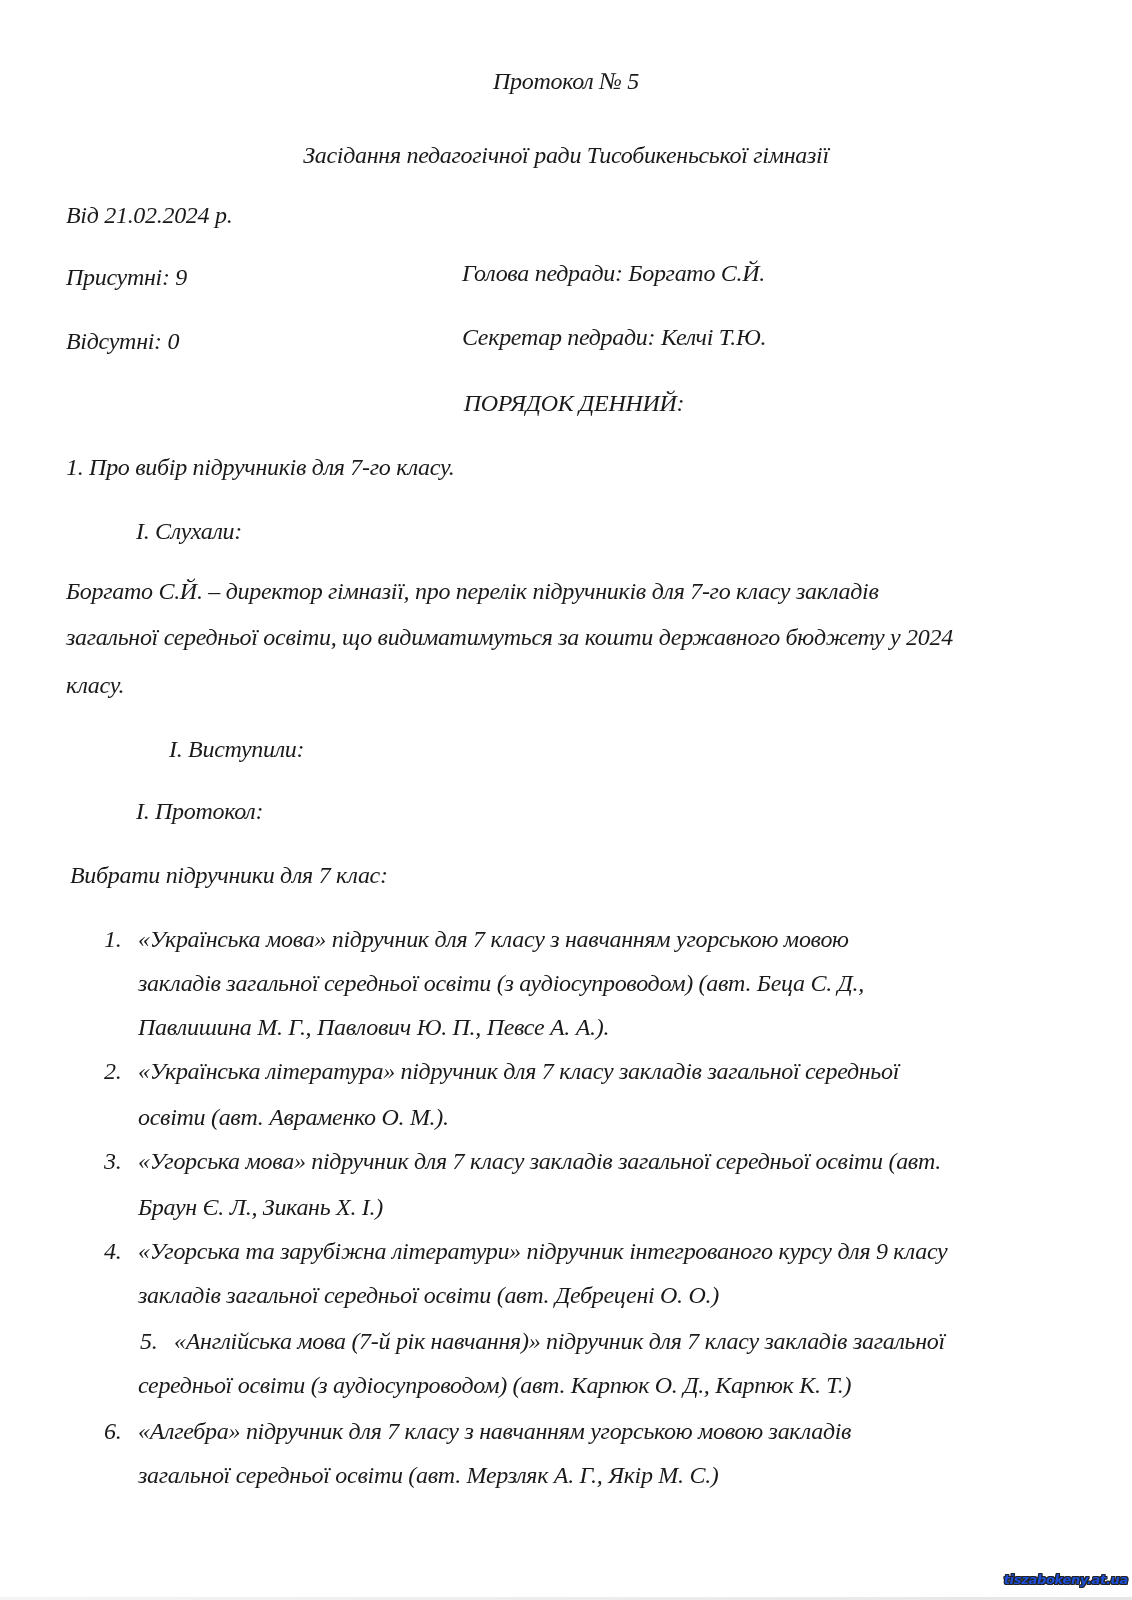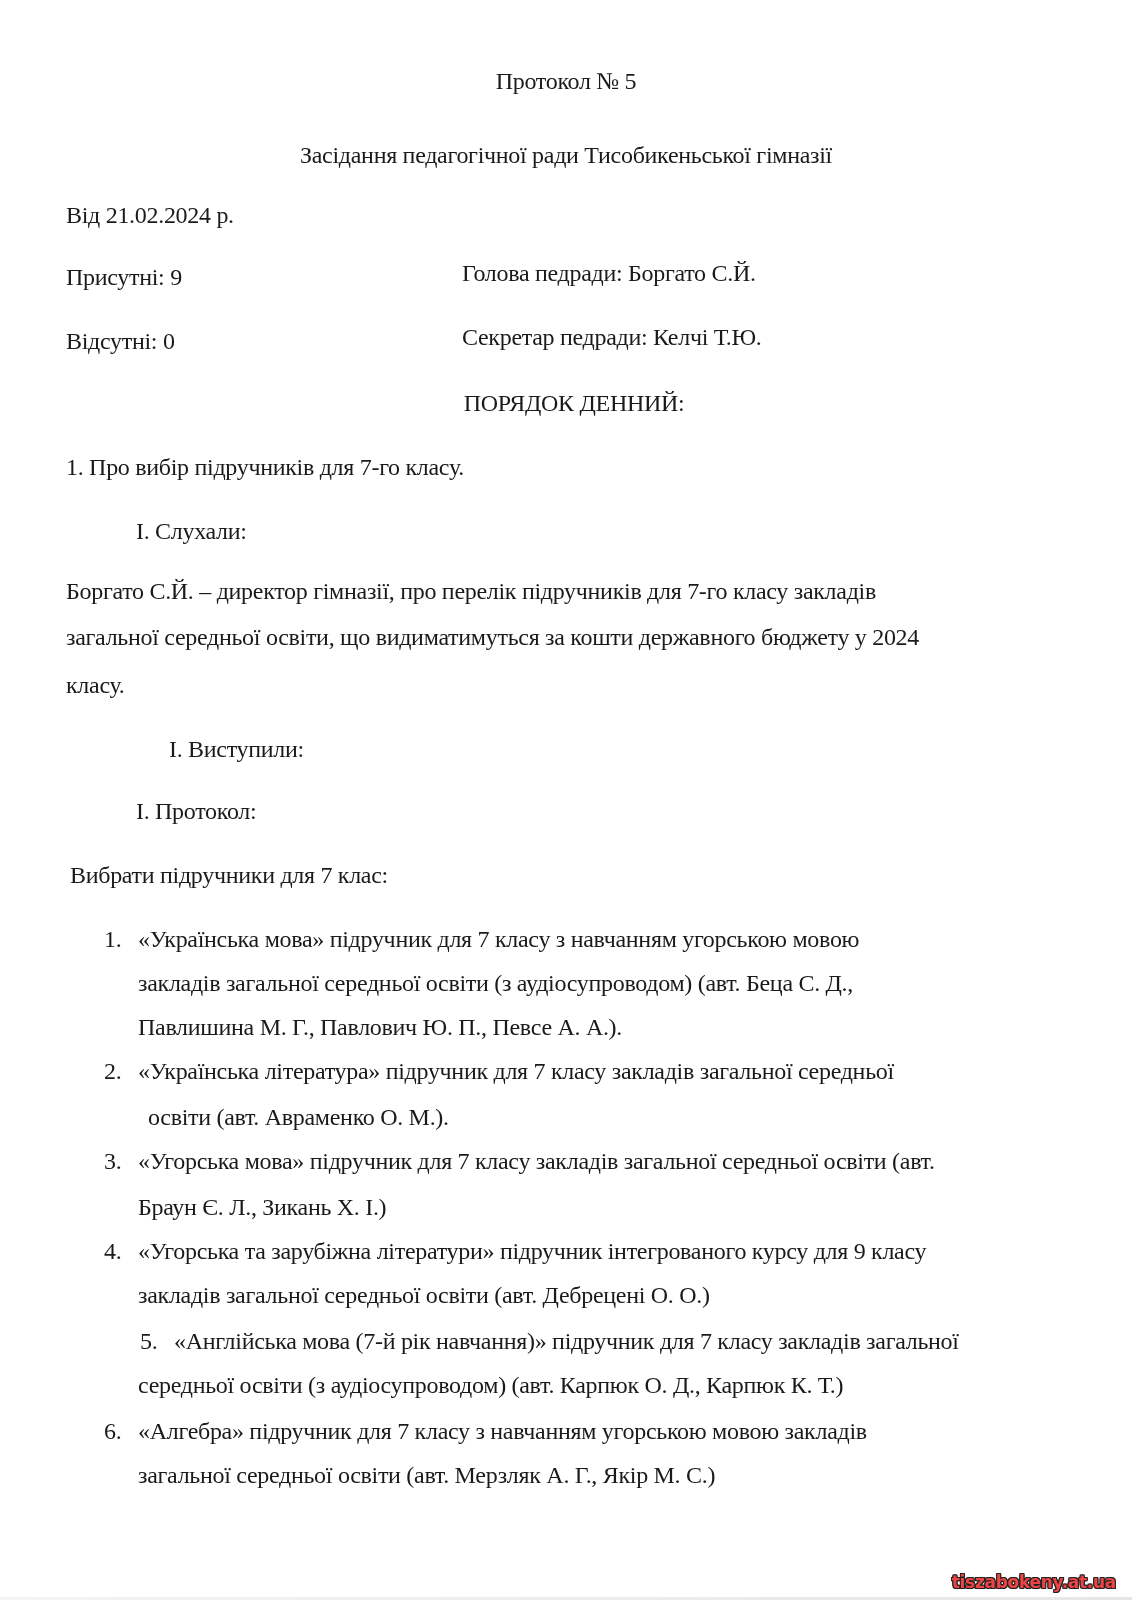--- a/index.html
+++ b/index.html
@@ -13,42 +13,43 @@
       position: relative;
       overflow: hidden;
       font-family: "Liberation Serif", "DejaVu Serif", serif;
       color: #1a1a1a;
     }
     .page {
       position: absolute;
       left: 0; top: 0;
       width: 1132px;
       height: 1600px;
+      font-style: italic;
     }
     .line {
       position: absolute;
       font-size: 24px;
       line-height: 30px;
       white-space: nowrap;
       letter-spacing: -0.3px;
       transform-origin: left top;
     }
     .center {
       left: 0;
       width: 1132px;
       text-align: center;
     }
     .watermark {
       position: absolute;
-      right: 16px;
+      right: 4px;
       top: 1572px;
       font-family: "DejaVu Sans", sans-serif;
       font-weight: bold;
-      font-size: 17px;
-      color: #ef4444;
+      font-size: 13px;
+      color: #1d4ed8;
       letter-spacing: -0.3px;
       text-shadow:
         -1px -1px 0 #222, 1px -1px 0 #222,
         -1px 1px 0 #222, 1px 1px 0 #222,
         0 1px 0 #222, 0 -1px 0 #222,
         1px 0 0 #222, -1px 0 0 #222;
     }
     .bottom-edge {
       position: absolute;
       left: 0; right: 0;
@@ -94,21 +95,21 @@
 
   <div class="line" style="left:104px; top:924px;">
     <span class="num">1.</span><span>«Українська мова» підручник для 7 класу з навчанням угорською мовою</span>
   </div>
   <div class="line" style="left:138px; top:968px;">закладів загальної середньої освіти (з аудіосупроводом) (авт. Беца С. Д.,</div>
   <div class="line" style="left:138px; top:1012px;">Павлишина М. Г., Павлович Ю. П., Певсе А. А.).</div>
 
   <div class="line" style="left:104px; top:1056px;">
     <span class="num">2.</span><span>«Українська література» підручник для 7 класу закладів загальної середньої</span>
   </div>
-  <div class="line" style="left:148px; top:1102px;">освіти (авт. Авраменко О. М.).</div>
+  <div class="line" style="left:138px; top:1102px;">освіти (авт. Авраменко О. М.).</div>
 
   <div class="line" style="left:104px; top:1146px;">
     <span class="num">3.</span><span>«Угорська мова» підручник для 7 класу закладів загальної середньої освіти (авт.</span>
   </div>
   <div class="line" style="left:138px; top:1192px;">Браун Є. Л., Зикань Х. І.)</div>
 
   <div class="line" style="left:104px; top:1236px;">
     <span class="num">4.</span><span>«Угорська та зарубіжна літератури» підручник інтегрованого курсу для 9 класу</span>
   </div>
   <div class="line" style="left:138px; top:1280px;">закладів загальної середньої освіти (авт. Дебрецені О. О.)</div>

